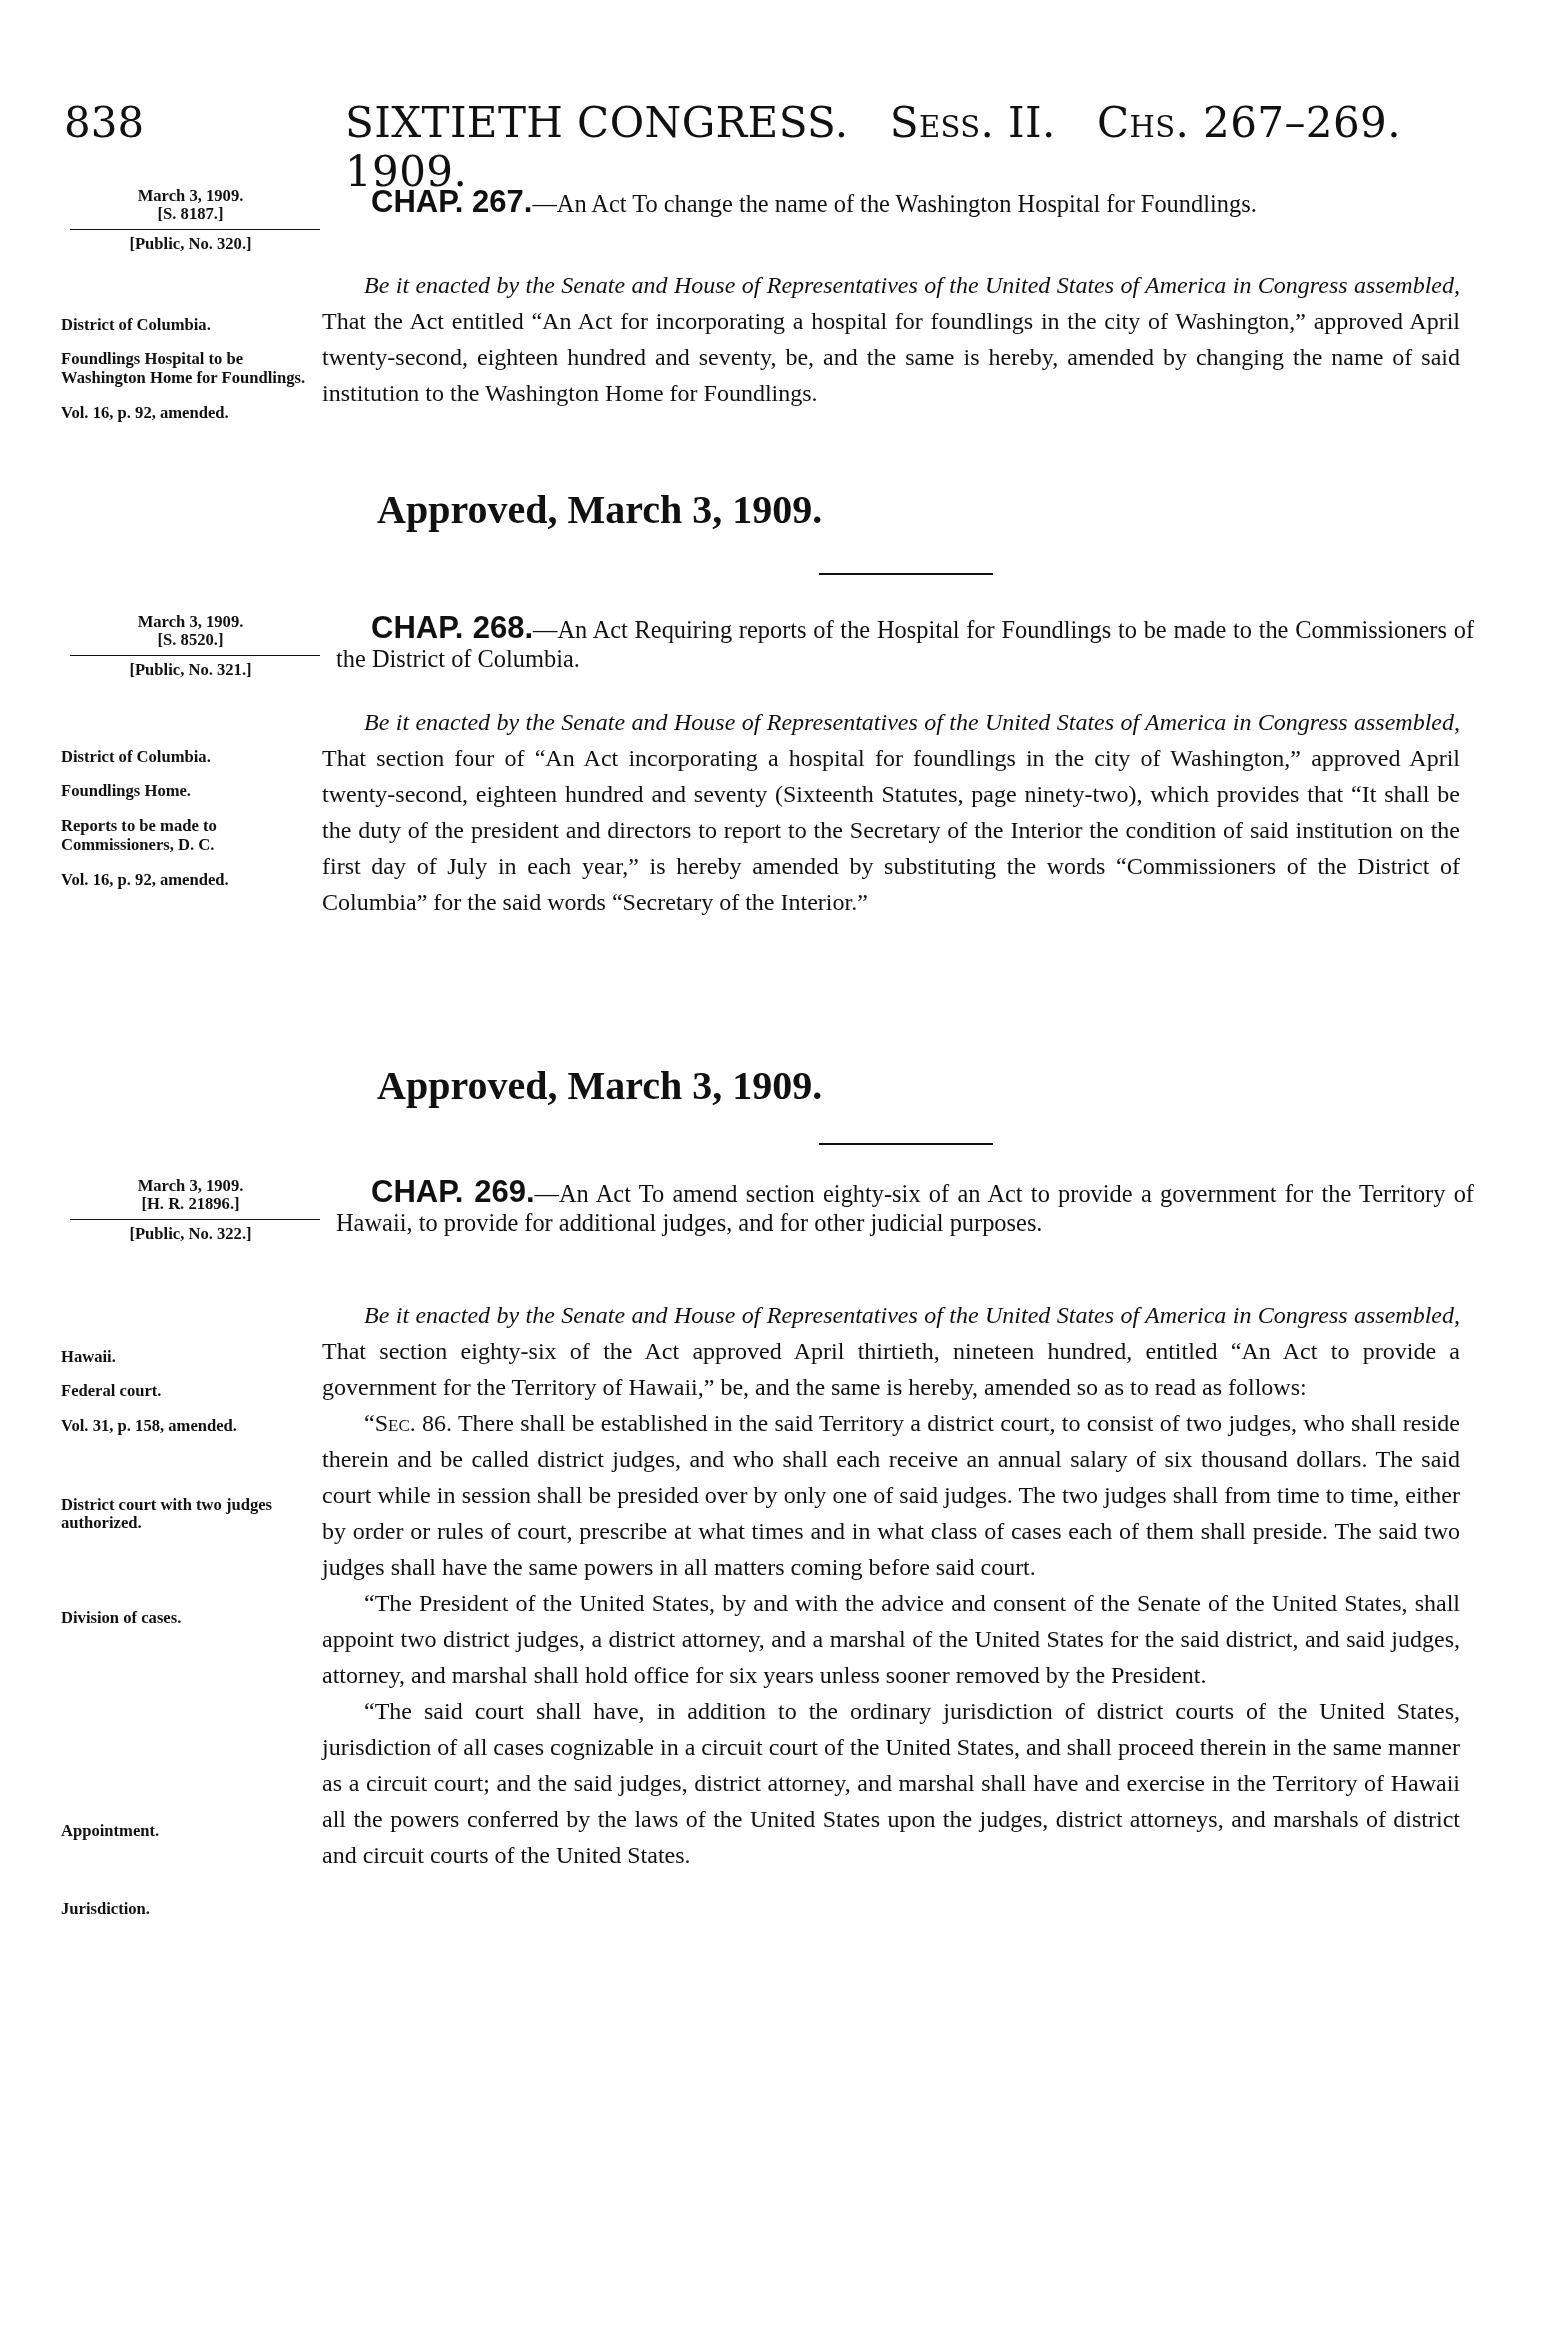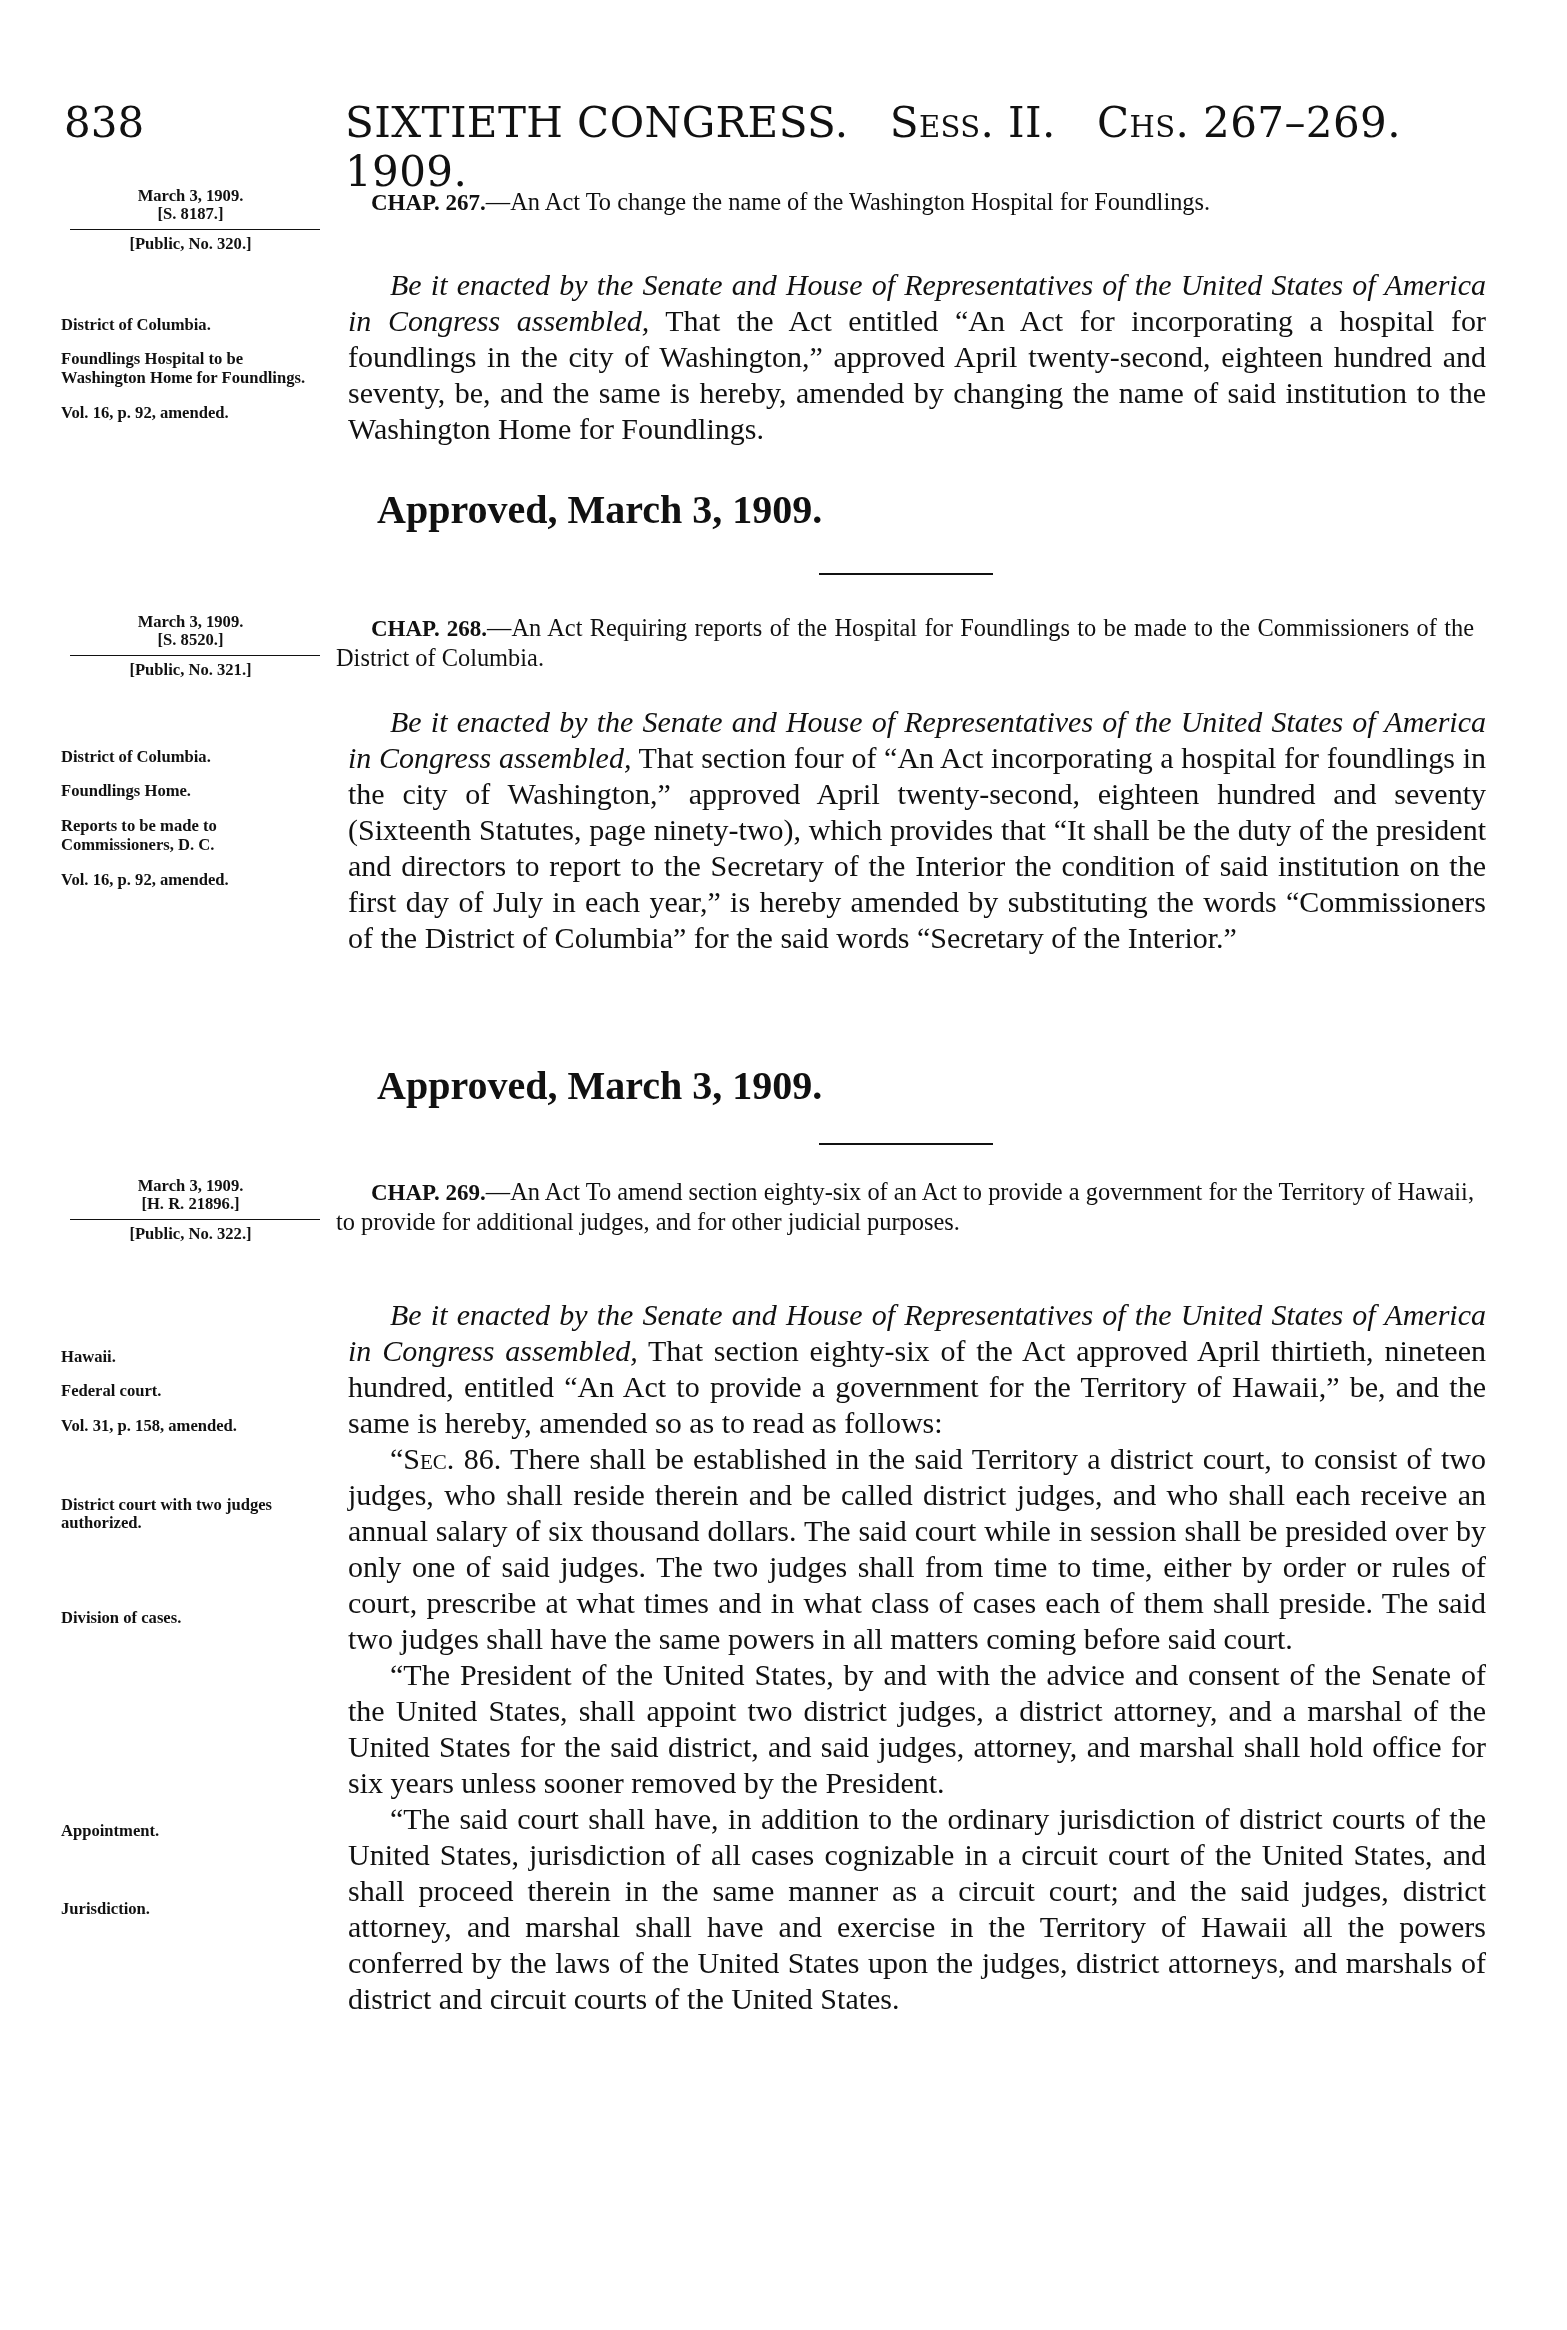--- a/index.html
+++ b/index.html
@@ -7,22 +7,22 @@
          font-family:"DejaVu Serif", "Liberation Serif", serif; color:#111; }
   .abs { position:absolute; }
   .runhead { top:98px; left:64px; width:1410px; height:44px; font-size:42px; }
   .runhead .pg { position:absolute; left:0; top:0; }
   .runhead .title { position:absolute; left:281px; top:0; letter-spacing:0.4px; }
   .sc { font-variant: small-caps; }
   .margin { left:61px; width:259px; font-size:16.6px; line-height:18.3px; font-weight:bold; font-family:Liberation Serif, serif; }
   .margin .c { text-align:center; }
   .margin .rule { border-top:1.7px solid #111; margin:5.2px 0 5.2px 8.7px; }
   .chaphead { left:336px; width:1138px; font-size:24.4px; line-height:29px; text-align:justify; font-family:"Liberation Serif", serif; }
-  .chaphead .cn { font-weight:bold; font-family:Liberation Serif, serif; font-size:23px;margin-top:8px; }
-  .bodytext { left:348px; width:1138px; font-size:30px; line-height:36px; text-align:justify; font-family:"Liberation Serif", serif; }
+  .chaphead .cn { font-weight:bold; font-family:Liberation Sans, sans-serif; font-size:31px;margin-top:8px; }
+  .bodytext { left:322px; width:1138px; font-size:24px; line-height:36px; text-align:justify; font-family:"Liberation Serif", serif; }
   .bodytext p { margin:0; text-indent:42px; }
   .bodytext .enact { font-style:italic; }
   .approved { left:377px; font-size:40px; font-family:"Liberation Serif", serif;font-weight:bold; }
   .divider { height:0; border-top:2.6px solid #111; }
 </style>
 </head>
 <body>
 
 <div class="abs runhead">
   <span class="pg">838</span>

